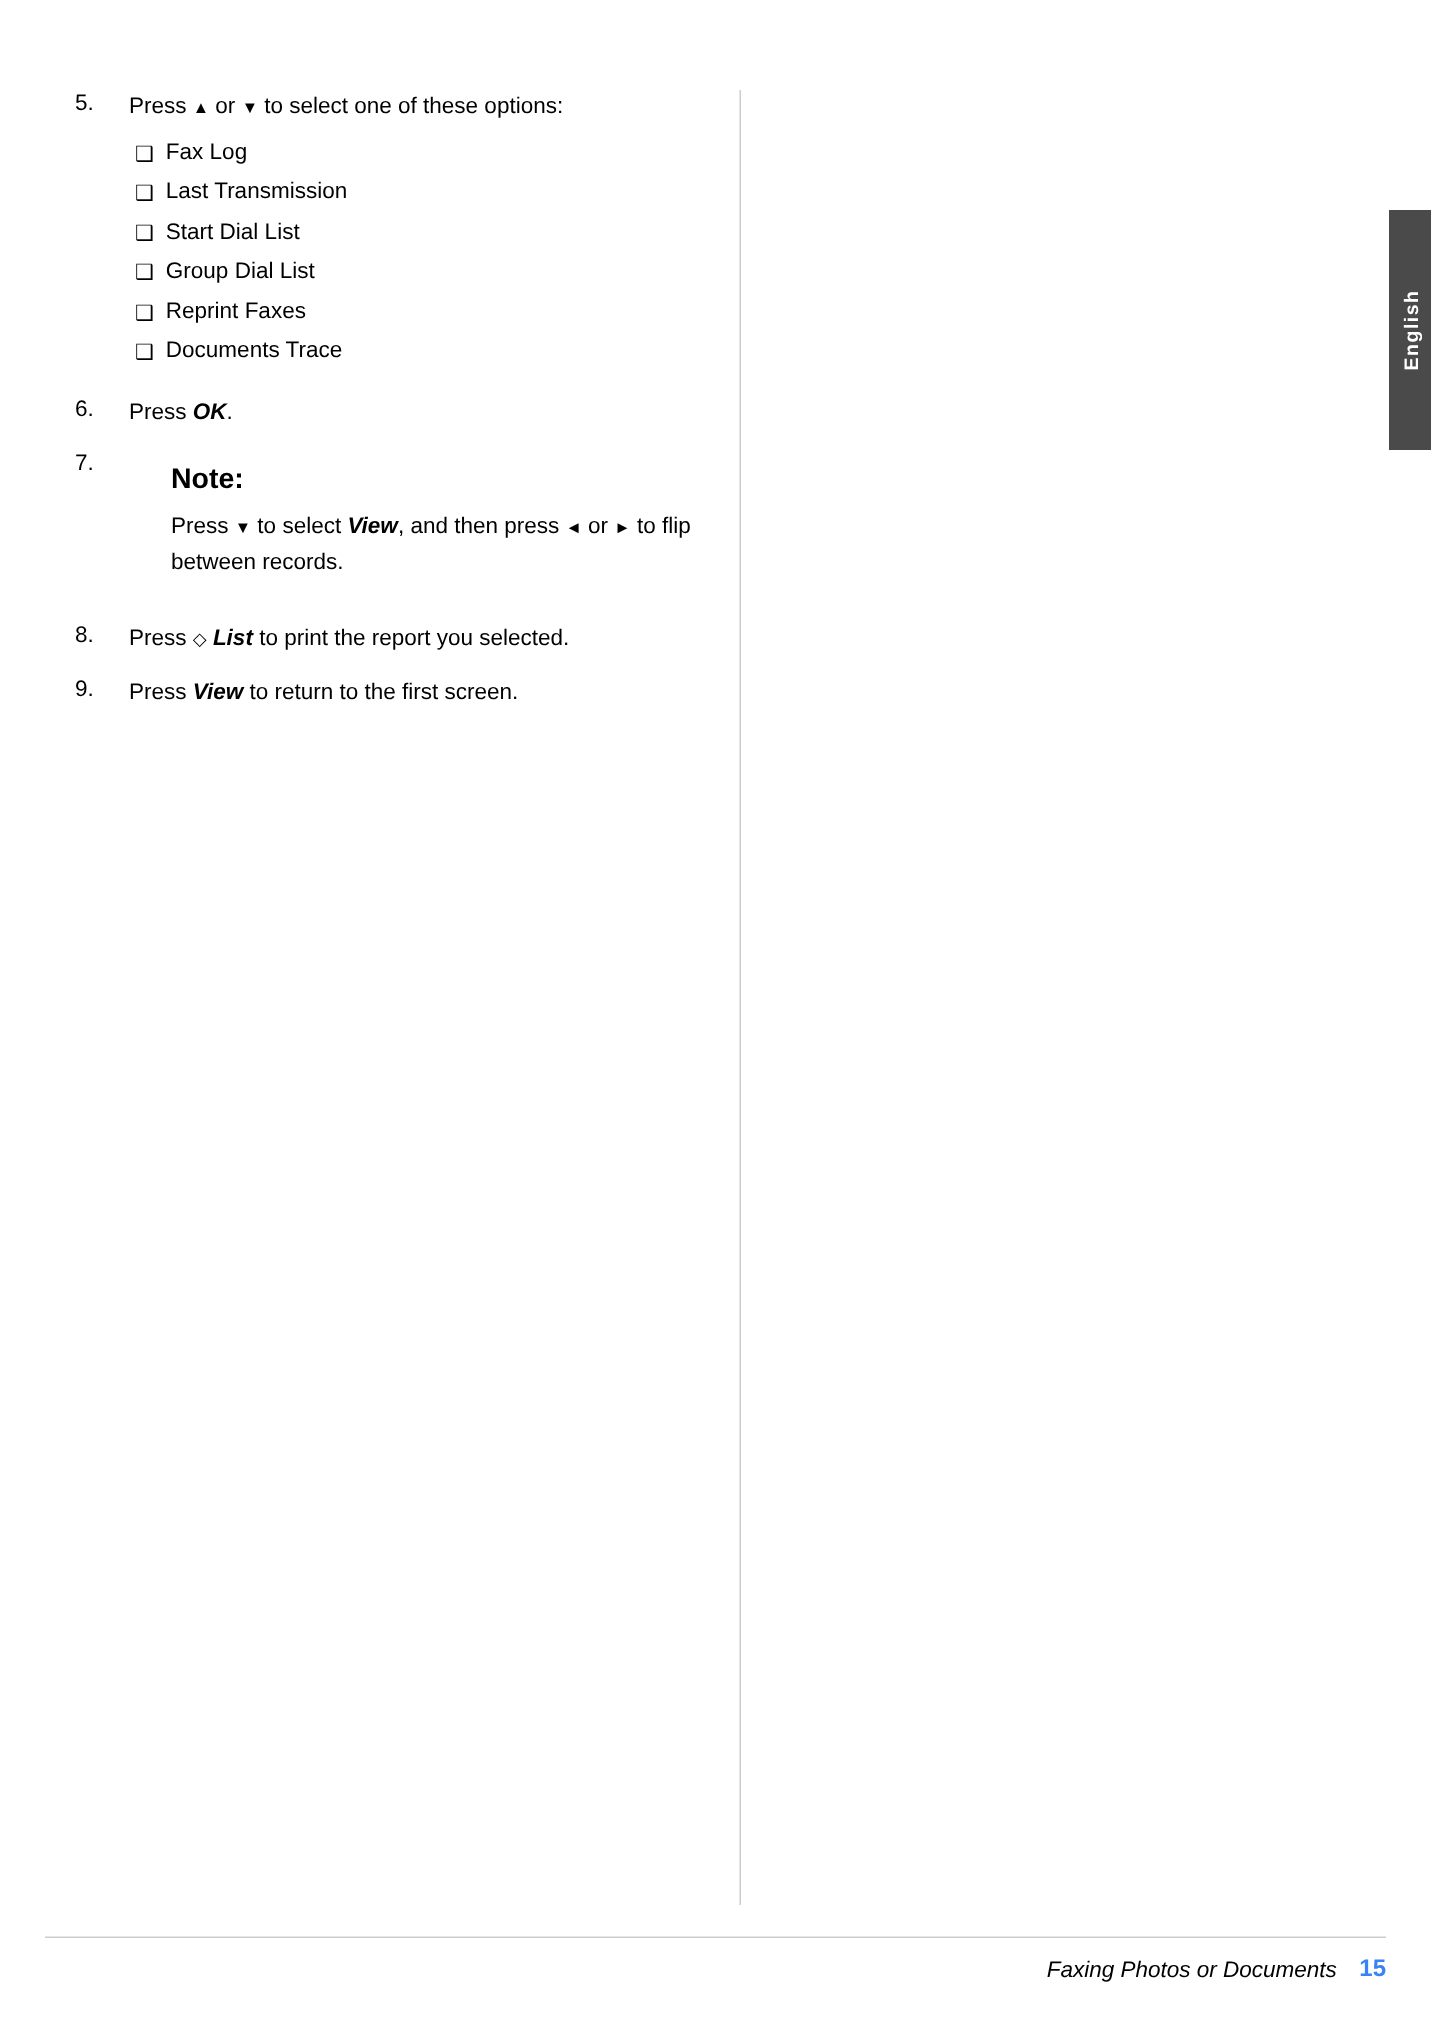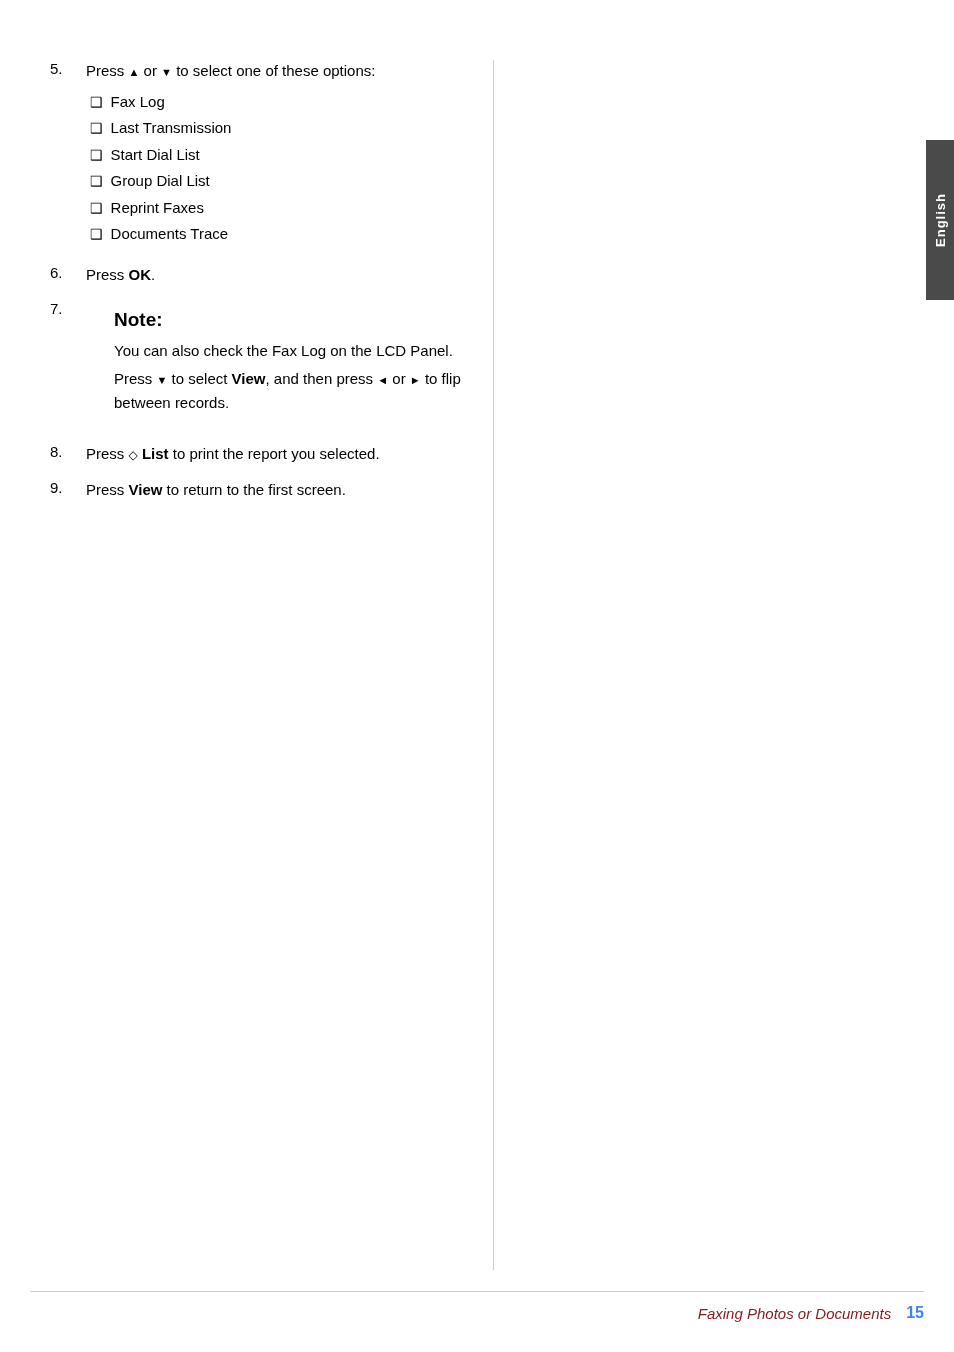--- a/index.html
+++ b/index.html
@@ -85,21 +85,21 @@
       left: 30px;
       right: 30px;
       display: flex;
       justify-content: flex-end;
       align-items: center;
     }
 
     .footer-text {
       font-style: italic;
       font-size: 15px;
-      color: #7f1d1d;
+      color: #000000;
       margin-right: 15px;
     }
 
     .footer-page {
       font-size: 16px;
       font-weight: bold;
       color: #3b82f6;
     }
 
     
@@ -116,20 +116,21 @@
     }
 
     .step-content {
       font-size: 15px;
       line-height: 1.5;
       flex: 1;
     }
 
     .step-content strong {
       font-weight: bold;
+      font-style: italic;
     }
 
     
     .checkbox-list {
       margin-top: 8px;
       margin-left: 4px;
     }
 
     .checkbox-item {
       display: flex;
@@ -251,21 +252,20 @@
     </div>
 
     <div class="step">
       <span class="step-number">7.</span>
       <div class="step-content">
 
         
         <div class="note-box">
           <div class="note-title">Note:</div>
           <div class="note-content">
-            <p>You can also check the Fax Log on the LCD Panel.</p>
             <p>Press <span class="tri-down"></span> to select <strong>View</strong>, and then press <span class="tri-left"></span> or <span class="tri-right"></span> to flip between records.</p>
           </div>
         </div>
       </div>
     </div>
 
     <div class="step">
       <span class="step-number">8.</span>
       <div class="step-content">
         <span>Press <span class="diamond"></span><strong> List</strong> to print the report you selected.</span>

